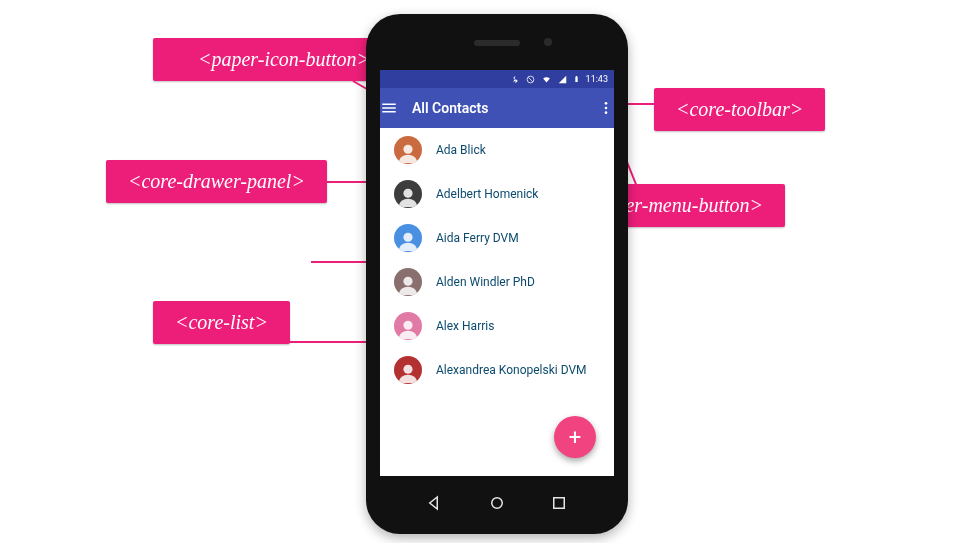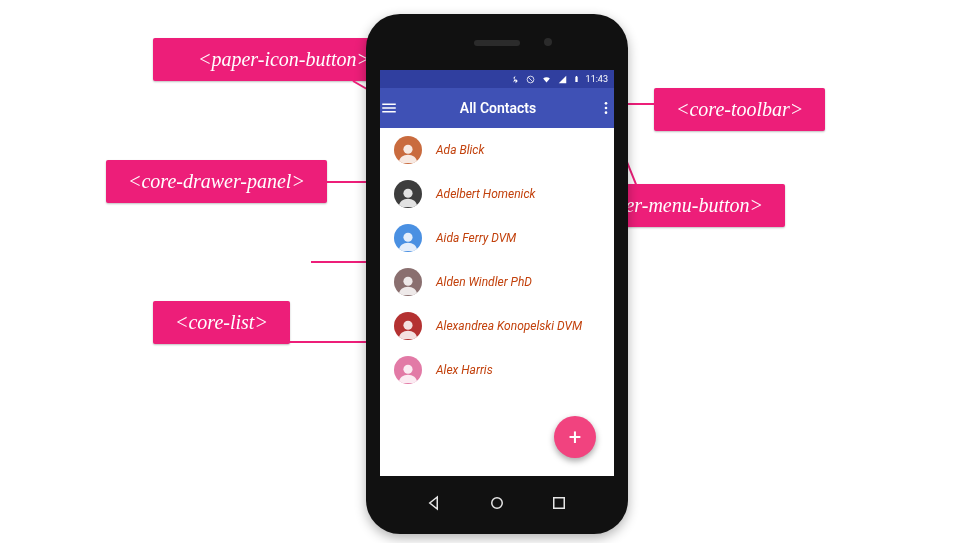--- a/index.html
+++ b/index.html
@@ -73,32 +73,31 @@
   .statusbar svg { fill: #fff; }
 
   
   .toolbar {
     height: 40px;
     background: #3f51b5;
     color: #fff;
     display: flex; align-items: center;
     padding: 0 0;
     gap: 14px;
-    text-align: center;
   }
   .toolbar .title { font-weight: 600; font-size: 14px; flex: 1; }
   .iconbtn { display: inline-flex; align-items: center; justify-content: center; cursor: pointer; }
   .iconbtn svg { fill: #fff; }
 
   
   .list { background: #fff; }
   .row {
     display: flex; align-items: center;
     height: 44px; padding: 0 14px; gap: 14px;
-    font-size: 12px; color: #c2410c; font-style: italic;
+    font-size: 12px; color: #0c4a6e;
   }
   .avatar {
     width: 28px; height: 28px; border-radius: 50%;
     flex: 0 0 28px;
     display: flex; align-items: flex-end; justify-content: center;
     overflow: hidden;
   }
   .avatar svg { display: block; }
 
   
@@ -225,36 +224,36 @@
           <div class="row">
             <div class="avatar" style="background: rgb(138, 111, 111);">
               <svg width="22" height="24" viewBox="0 0 24 24">
                 <circle cx="12" cy="9" r="5" fill="#fff" fill-opacity="0.85"></circle>
                 <path d="M2 24c0-6 5-9 10-9s10 3 10 9" fill="#fff" fill-opacity="0.85"></path>
               </svg>
             </div>
             <span>Alden Windler PhD</span>
           </div>
           <div class="row">
+            <div class="avatar" style="background: rgb(226, 122, 166);">
+              <svg width="22" height="24" viewBox="0 0 24 24">
+                <circle cx="12" cy="9" r="5" fill="#fff" fill-opacity="0.85"></circle>
+                <path d="M2 24c0-6 5-9 10-9s10 3 10 9" fill="#fff" fill-opacity="0.85"></path>
+              </svg>
+            </div>
+            <span>Alex Harris</span>
+          </div>
+          <div class="row">
             <div class="avatar" style="background: rgb(180, 49, 49);">
               <svg width="22" height="24" viewBox="0 0 24 24">
                 <circle cx="12" cy="9" r="5" fill="#fff" fill-opacity="0.85"></circle>
                 <path d="M2 24c0-6 5-9 10-9s10 3 10 9" fill="#fff" fill-opacity="0.85"></path>
               </svg>
             </div>
             <span>Alexandrea Konopelski DVM</span>
-          </div>
-          <div class="row">
-            <div class="avatar" style="background: rgb(226, 122, 166);">
-              <svg width="22" height="24" viewBox="0 0 24 24">
-                <circle cx="12" cy="9" r="5" fill="#fff" fill-opacity="0.85"></circle>
-                <path d="M2 24c0-6 5-9 10-9s10 3 10 9" fill="#fff" fill-opacity="0.85"></path>
-              </svg>
-            </div>
-            <span>Alex Harris</span>
           </div>
         </div>
 
       <div class="fab">
         <span>+</span>
       </div>
     </div>
 
     <div class="nav">
       <span><svg viewBox="0 0 24 24">

